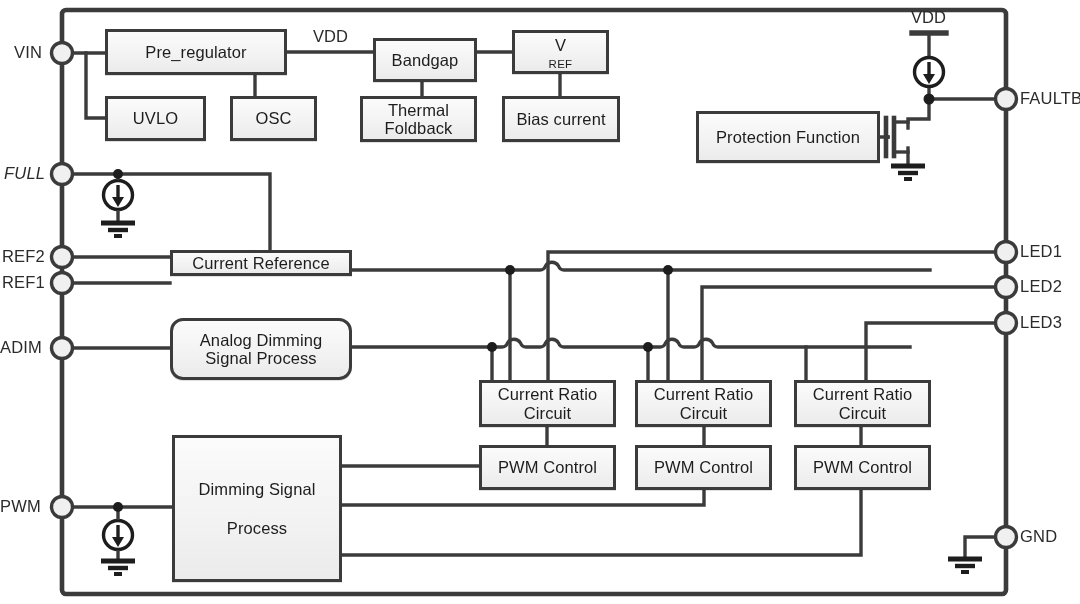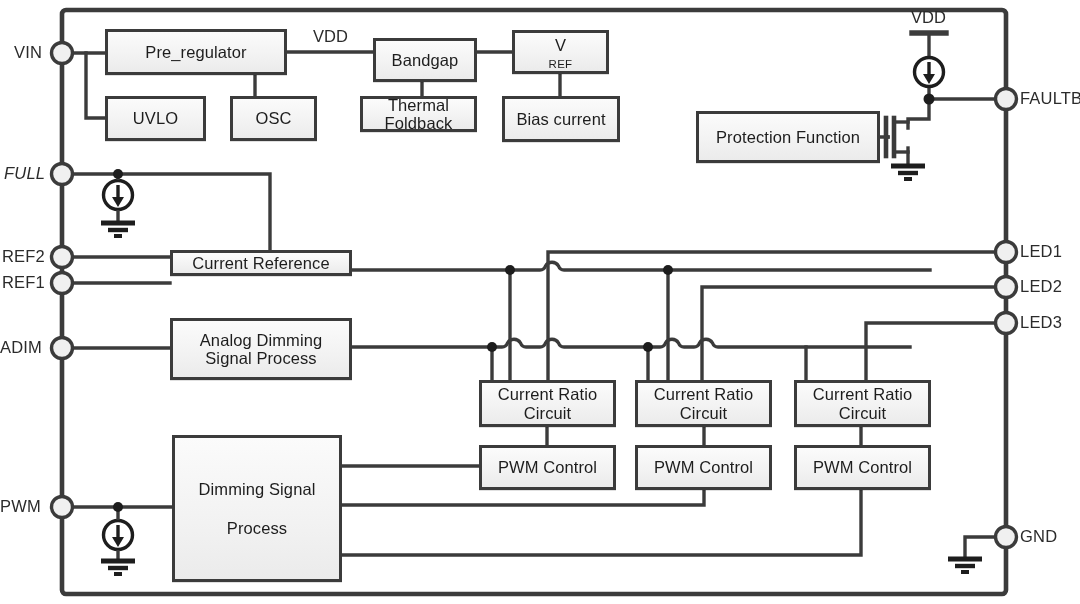--- a/index.html
+++ b/index.html
@@ -196,21 +196,21 @@
   </div>
 
   <div class="blk" style="left:230px;top:96px;width:87px;height:45px;">
     <span>OSC</span>
   </div>
 
   <div class="blk" style="left:373px;top:30px;width:104px;height:44px;margin-top:8px;">
     <span>Bandgap</span>
   </div>
 
-  <div class="blk" style="left:360px;top:96px;width:117px;height:36px;flex-direction:column;">
+  <div class="blk" style="left:360px;top:96px;width:117px;height:46px;flex-direction:column;">
     <span>Thermal</span>
     <span>Foldback</span>
   </div>
 
   <div class="blk" style="left:512px;top:30px;width:97px;height:44px;">
     <span>
         <span>V</span>
         <span class="sub">REF</span>
       </span>
   </div>
@@ -220,21 +220,21 @@
   </div>
 
   <div class="blk" style="left:666px;top:111px;width:184px;height:52px;margin-left:30px;">
     <span>Protection Function</span>
   </div>
 
   <div class="blk" style="left:170px;top:250px;width:182px;height:26px;">
     <span>Current Reference</span>
   </div>
 
-  <div class="blk" style="left:170px;top:318px;width:182px;height:62px;flex-direction:column;">
+  <div class="blk" style="left:170px;top:318px;width:182px;height:62px;flex-direction:column;border-radius:13px;">
     <span>Analog Dimming</span>
     <span>Signal Process</span>
   </div>
 
   <div class="blk" style="left:172px;top:435px;width:170px;height:147px;flex-direction:column;gap:20px;">
     <span>Dimming Signal</span>
     <span>Process</span>
   </div>
 
   <div class="blk" style="left:479px;top:380px;width:137px;height:47px;flex-direction:column;">

